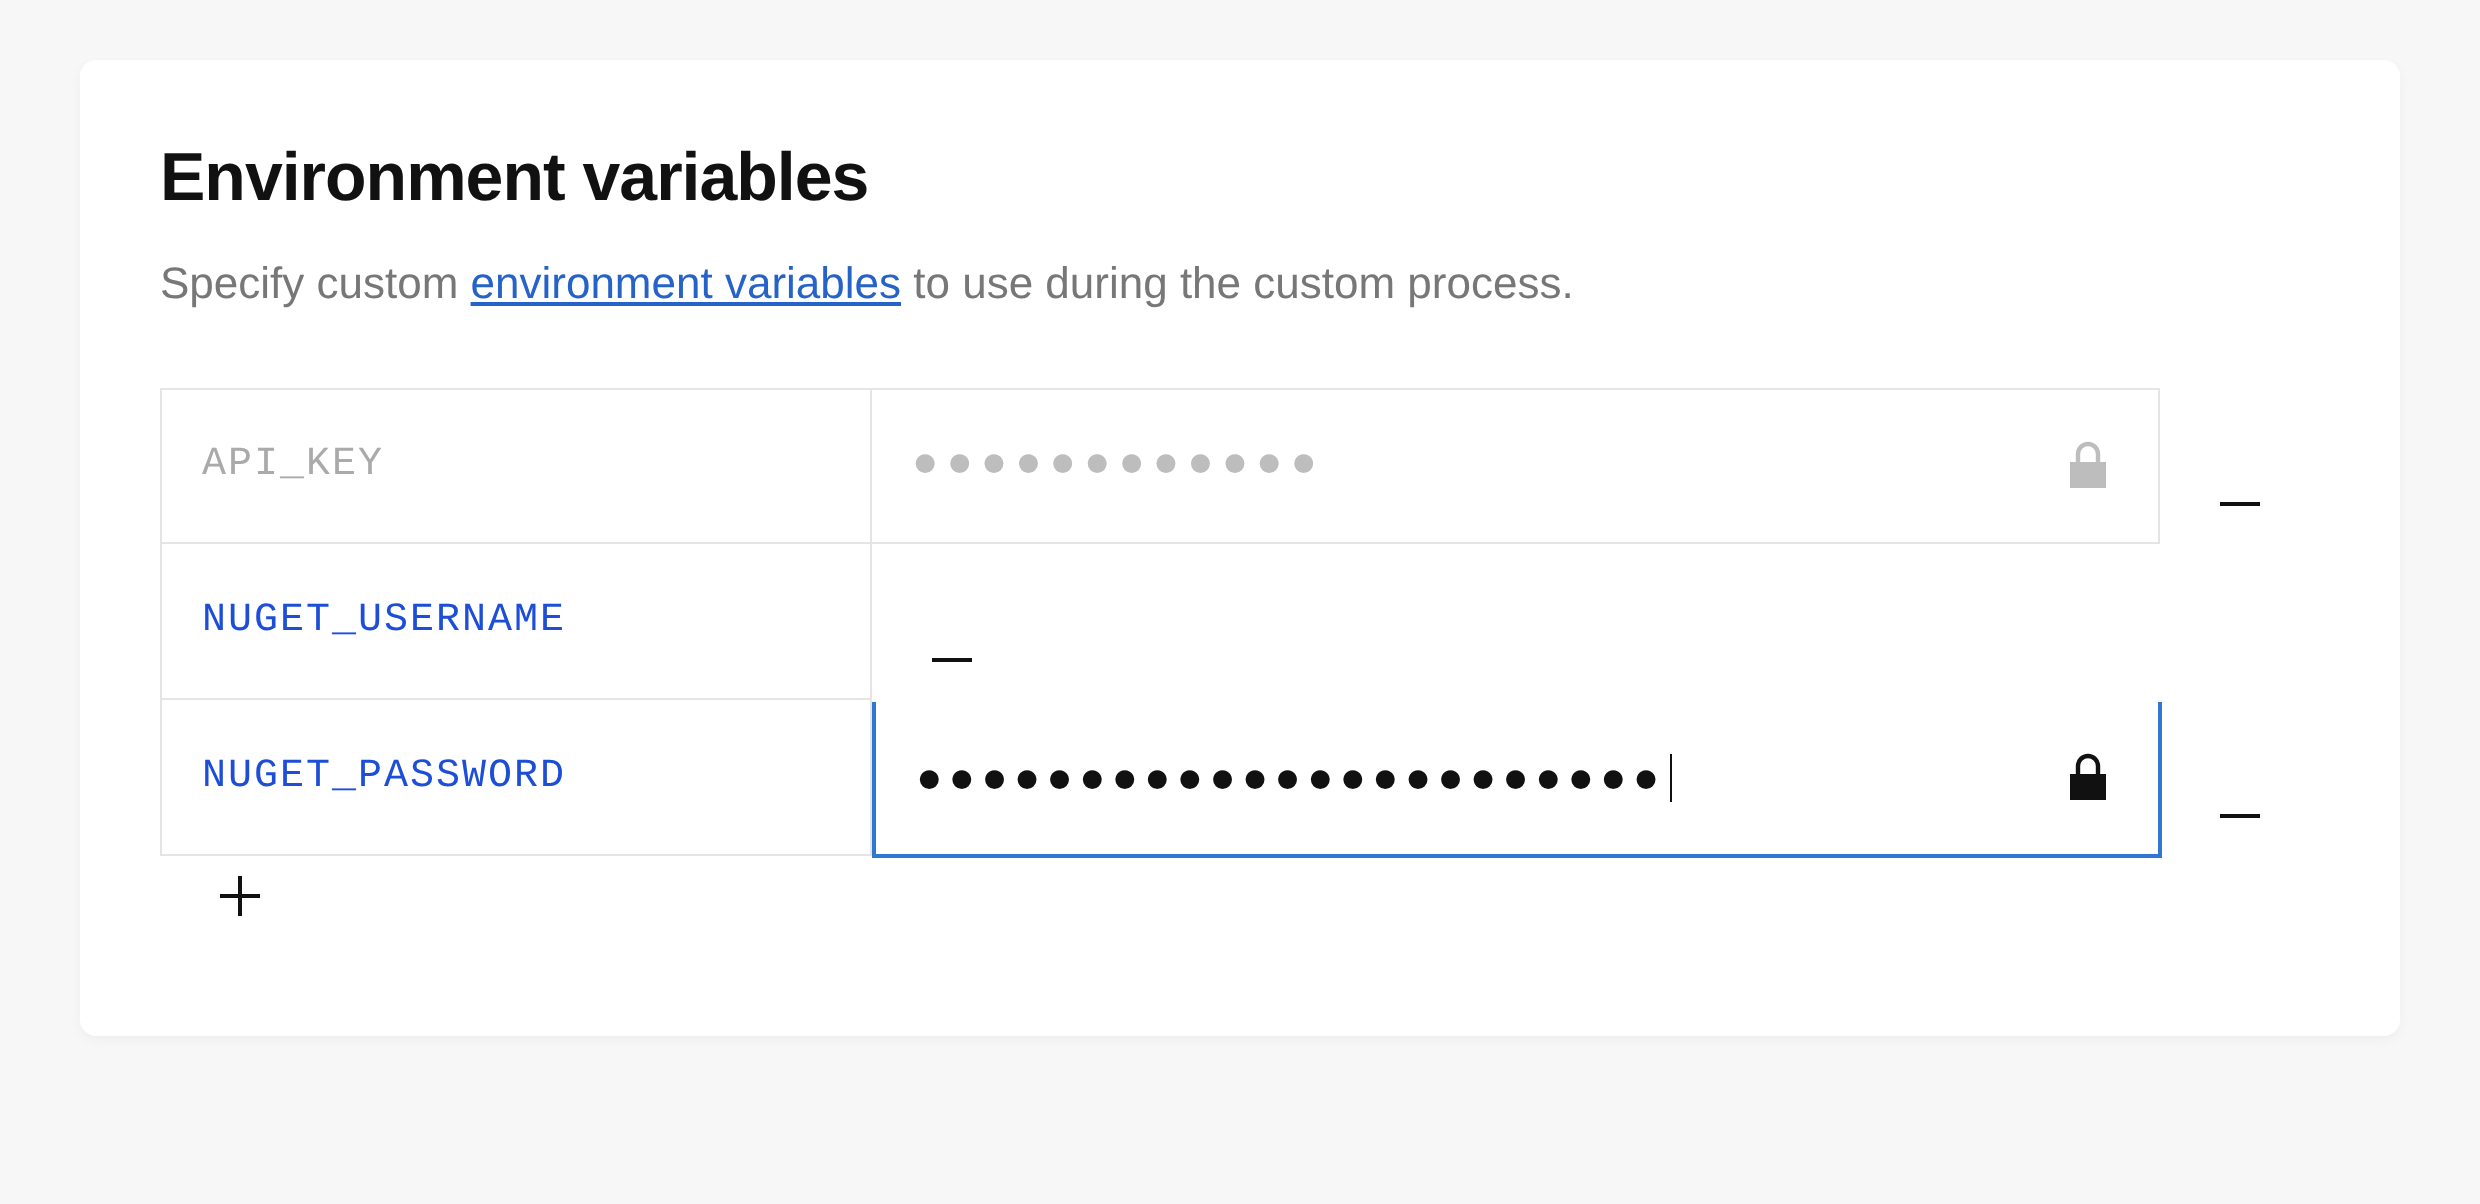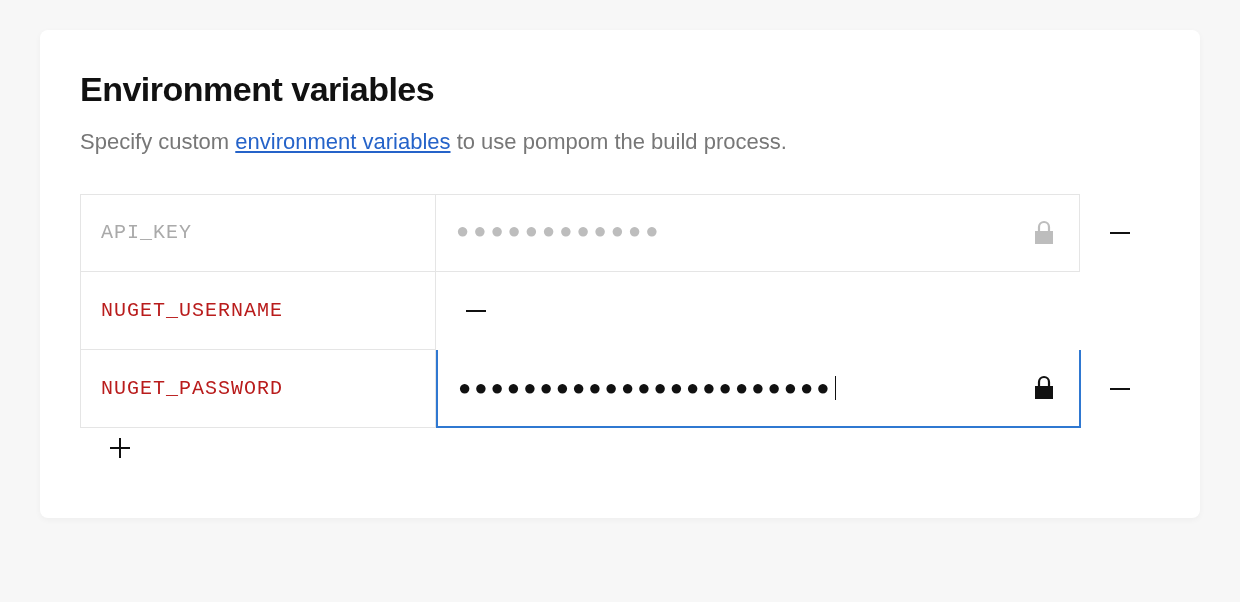--- a/index.html
+++ b/index.html
@@ -36,21 +36,21 @@
     .subtext a {
       color: #2563c9;
       text-decoration: underline;
     }
     .table {
       width: 100%;
       border-collapse: collapse;
     }
     .row {
       display: flex;
-      align-items: center;
+      align-items: flex-end;
     }
     .cell-key, .cell-value {
       border: 1px solid #e5e5e5;
       padding: 0 20px;
       height: 78px;
       display: flex;
       align-items: center;
       font-family: "SFMono-Regular", Consolas, "Liberation Mono", Menlo, monospace;
       font-size: 20px;
     }
@@ -87,21 +87,21 @@
       background: transparent;
       color: inherit;
     }
     .key-input {
       border: none;
       outline: none;
       font-family: inherit;
       font-size: inherit;
       width: 100%;
       background: transparent;
-      color: #b91c1c;
+      color: #1d4ed8;
       letter-spacing: 1px;
     }
     .key-input::placeholder, .value-text-input::placeholder {
       color: #aaaaaa;
       letter-spacing: 1px;
     }
     .focused .cell-value {
       border: 2px solid #2f78d1;
       margin: -1px -1px -1px 0;
       z-index: 2;
@@ -146,21 +146,21 @@
       animation: blink 1s step-start infinite;
     }
     @keyframes blink { 50% { opacity: 0; } }
   </style>
 </head>
 <body>
 
 <div class="card">
   <h1 class="heading">Environment variables</h1>
   <p class="subtext">
-    <span>Specify custom </span><a href="#">environment variables</a><span> to use pompom the build process.</span>
+    <span>Specify custom </span><a href="#">environment variables</a><span> to use during the custom process.</span>
   </p>
 
   <div class="table">
 
     <div class="row disabled">
       <div class="cell-key">
         <span style="letter-spacing:1px;">API_KEY</span>
       </div>
       <div class="cell-value">
         <span class="dots-disabled">●●●●●●●●●●●●</span>

